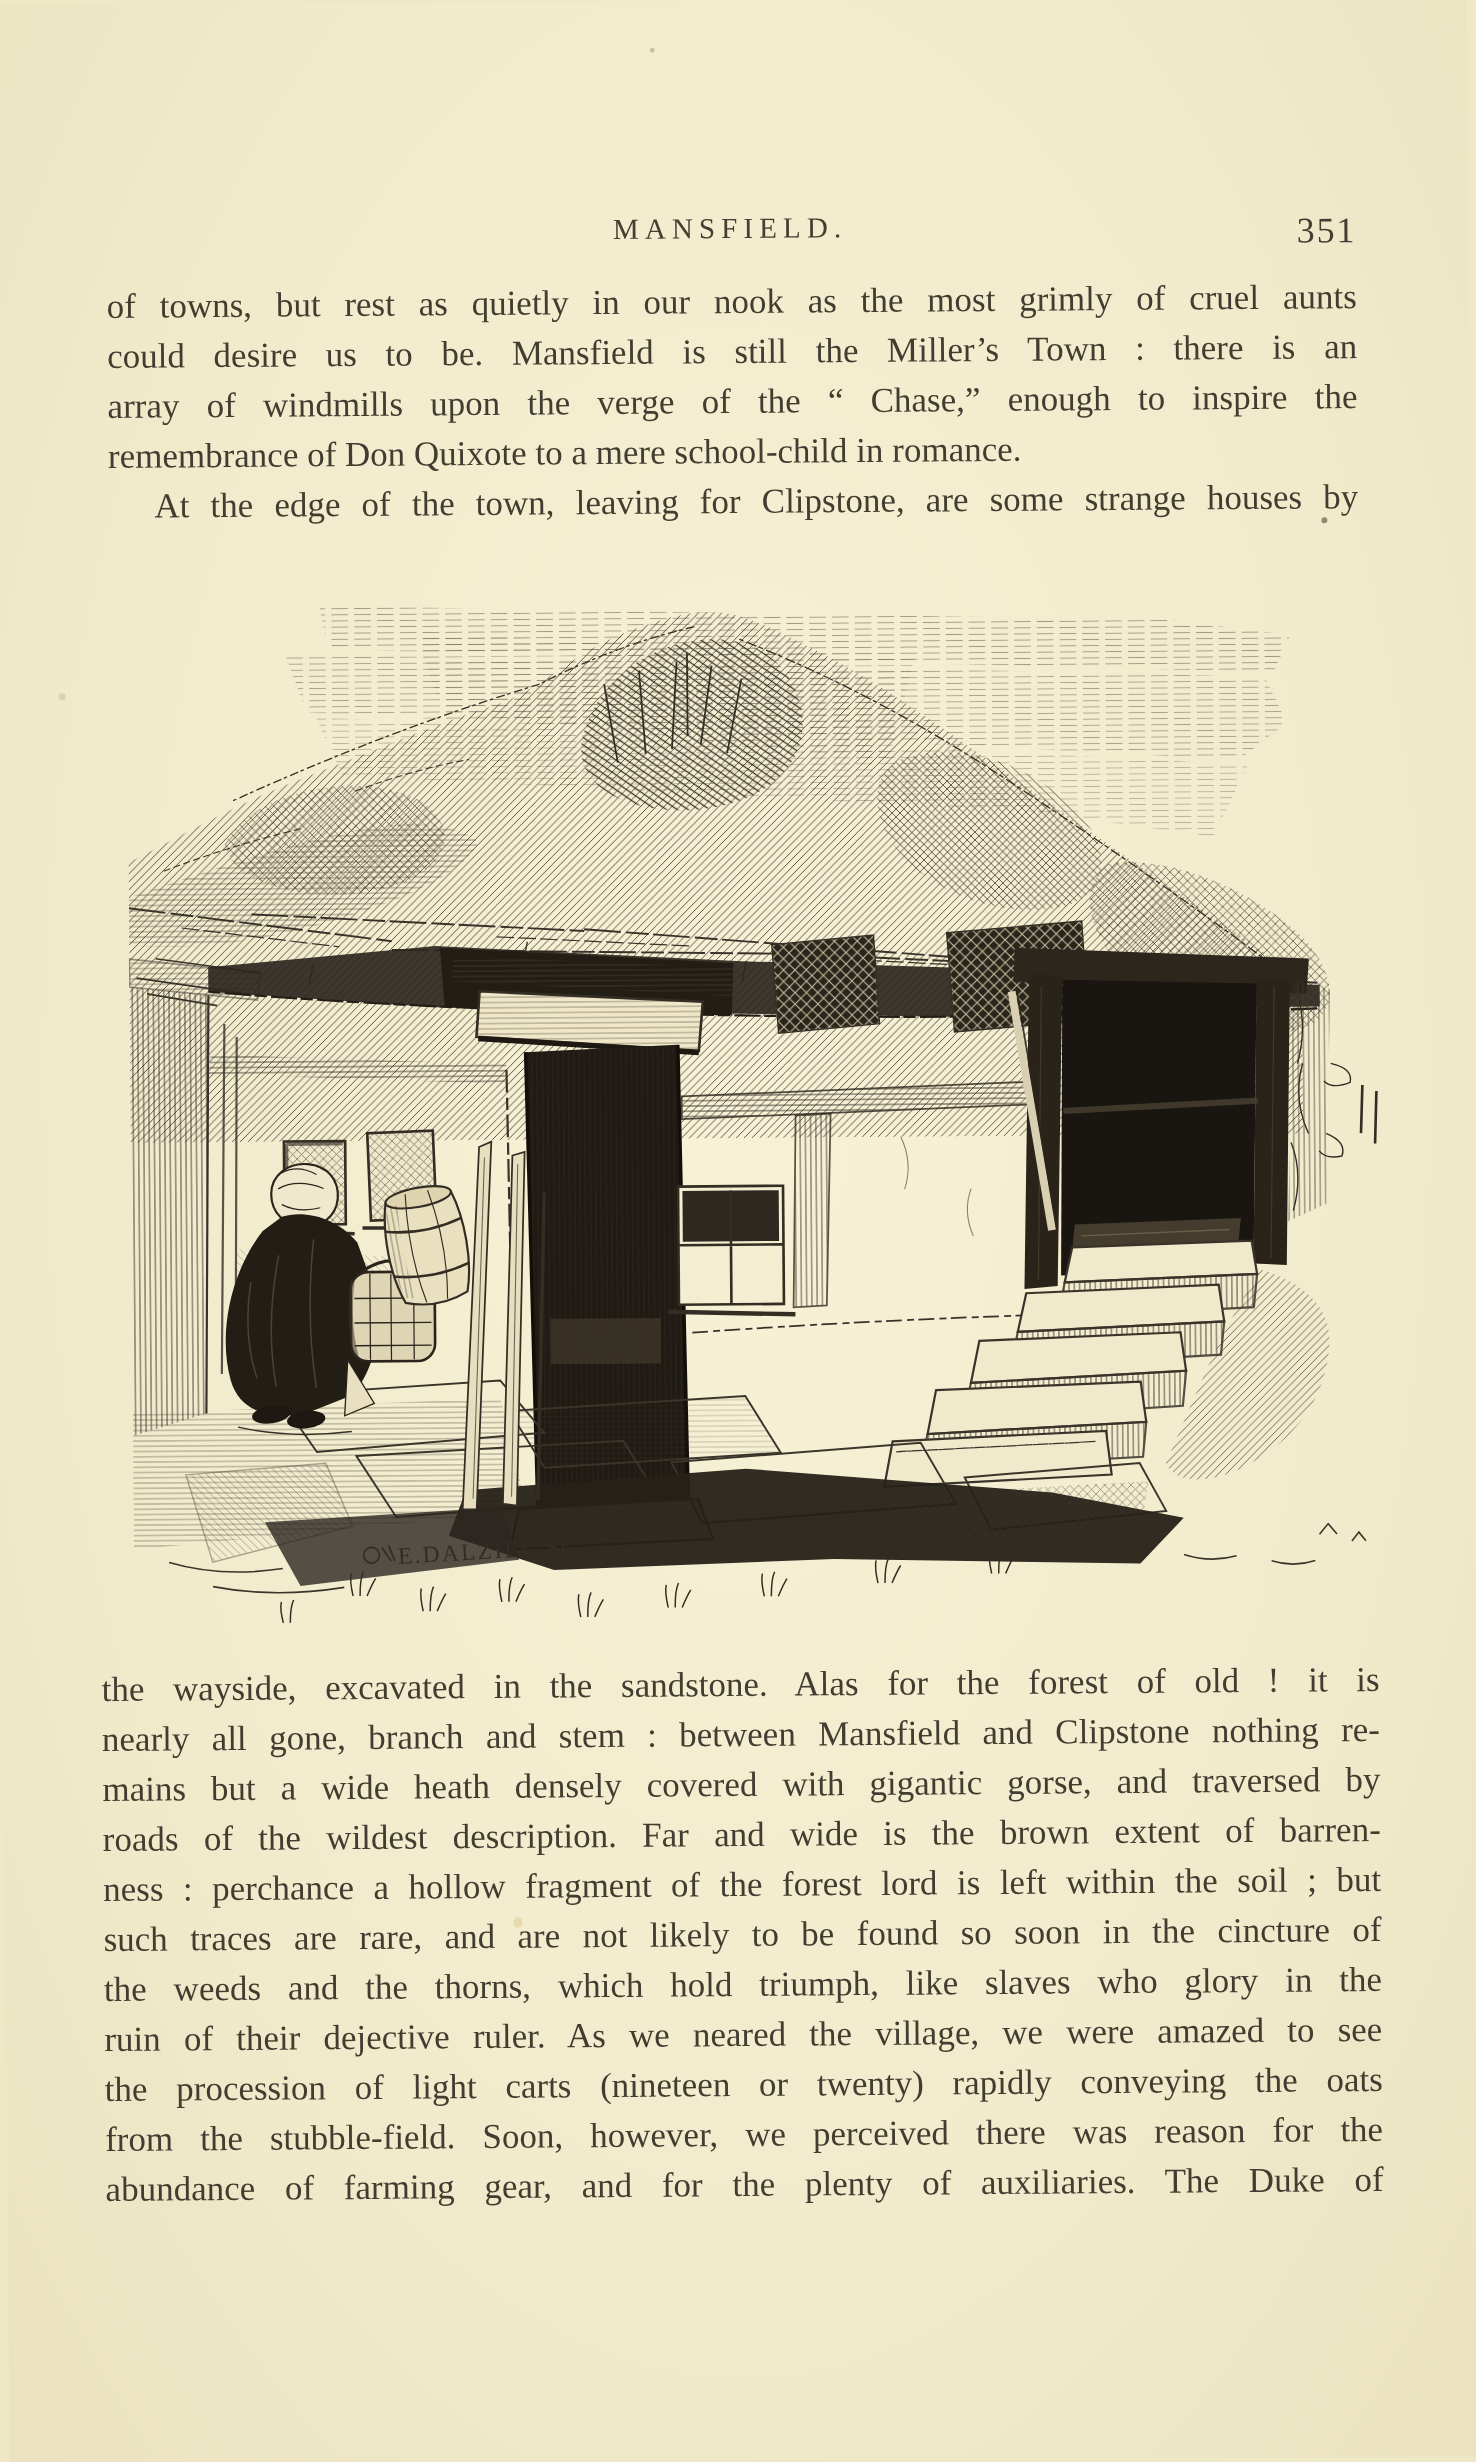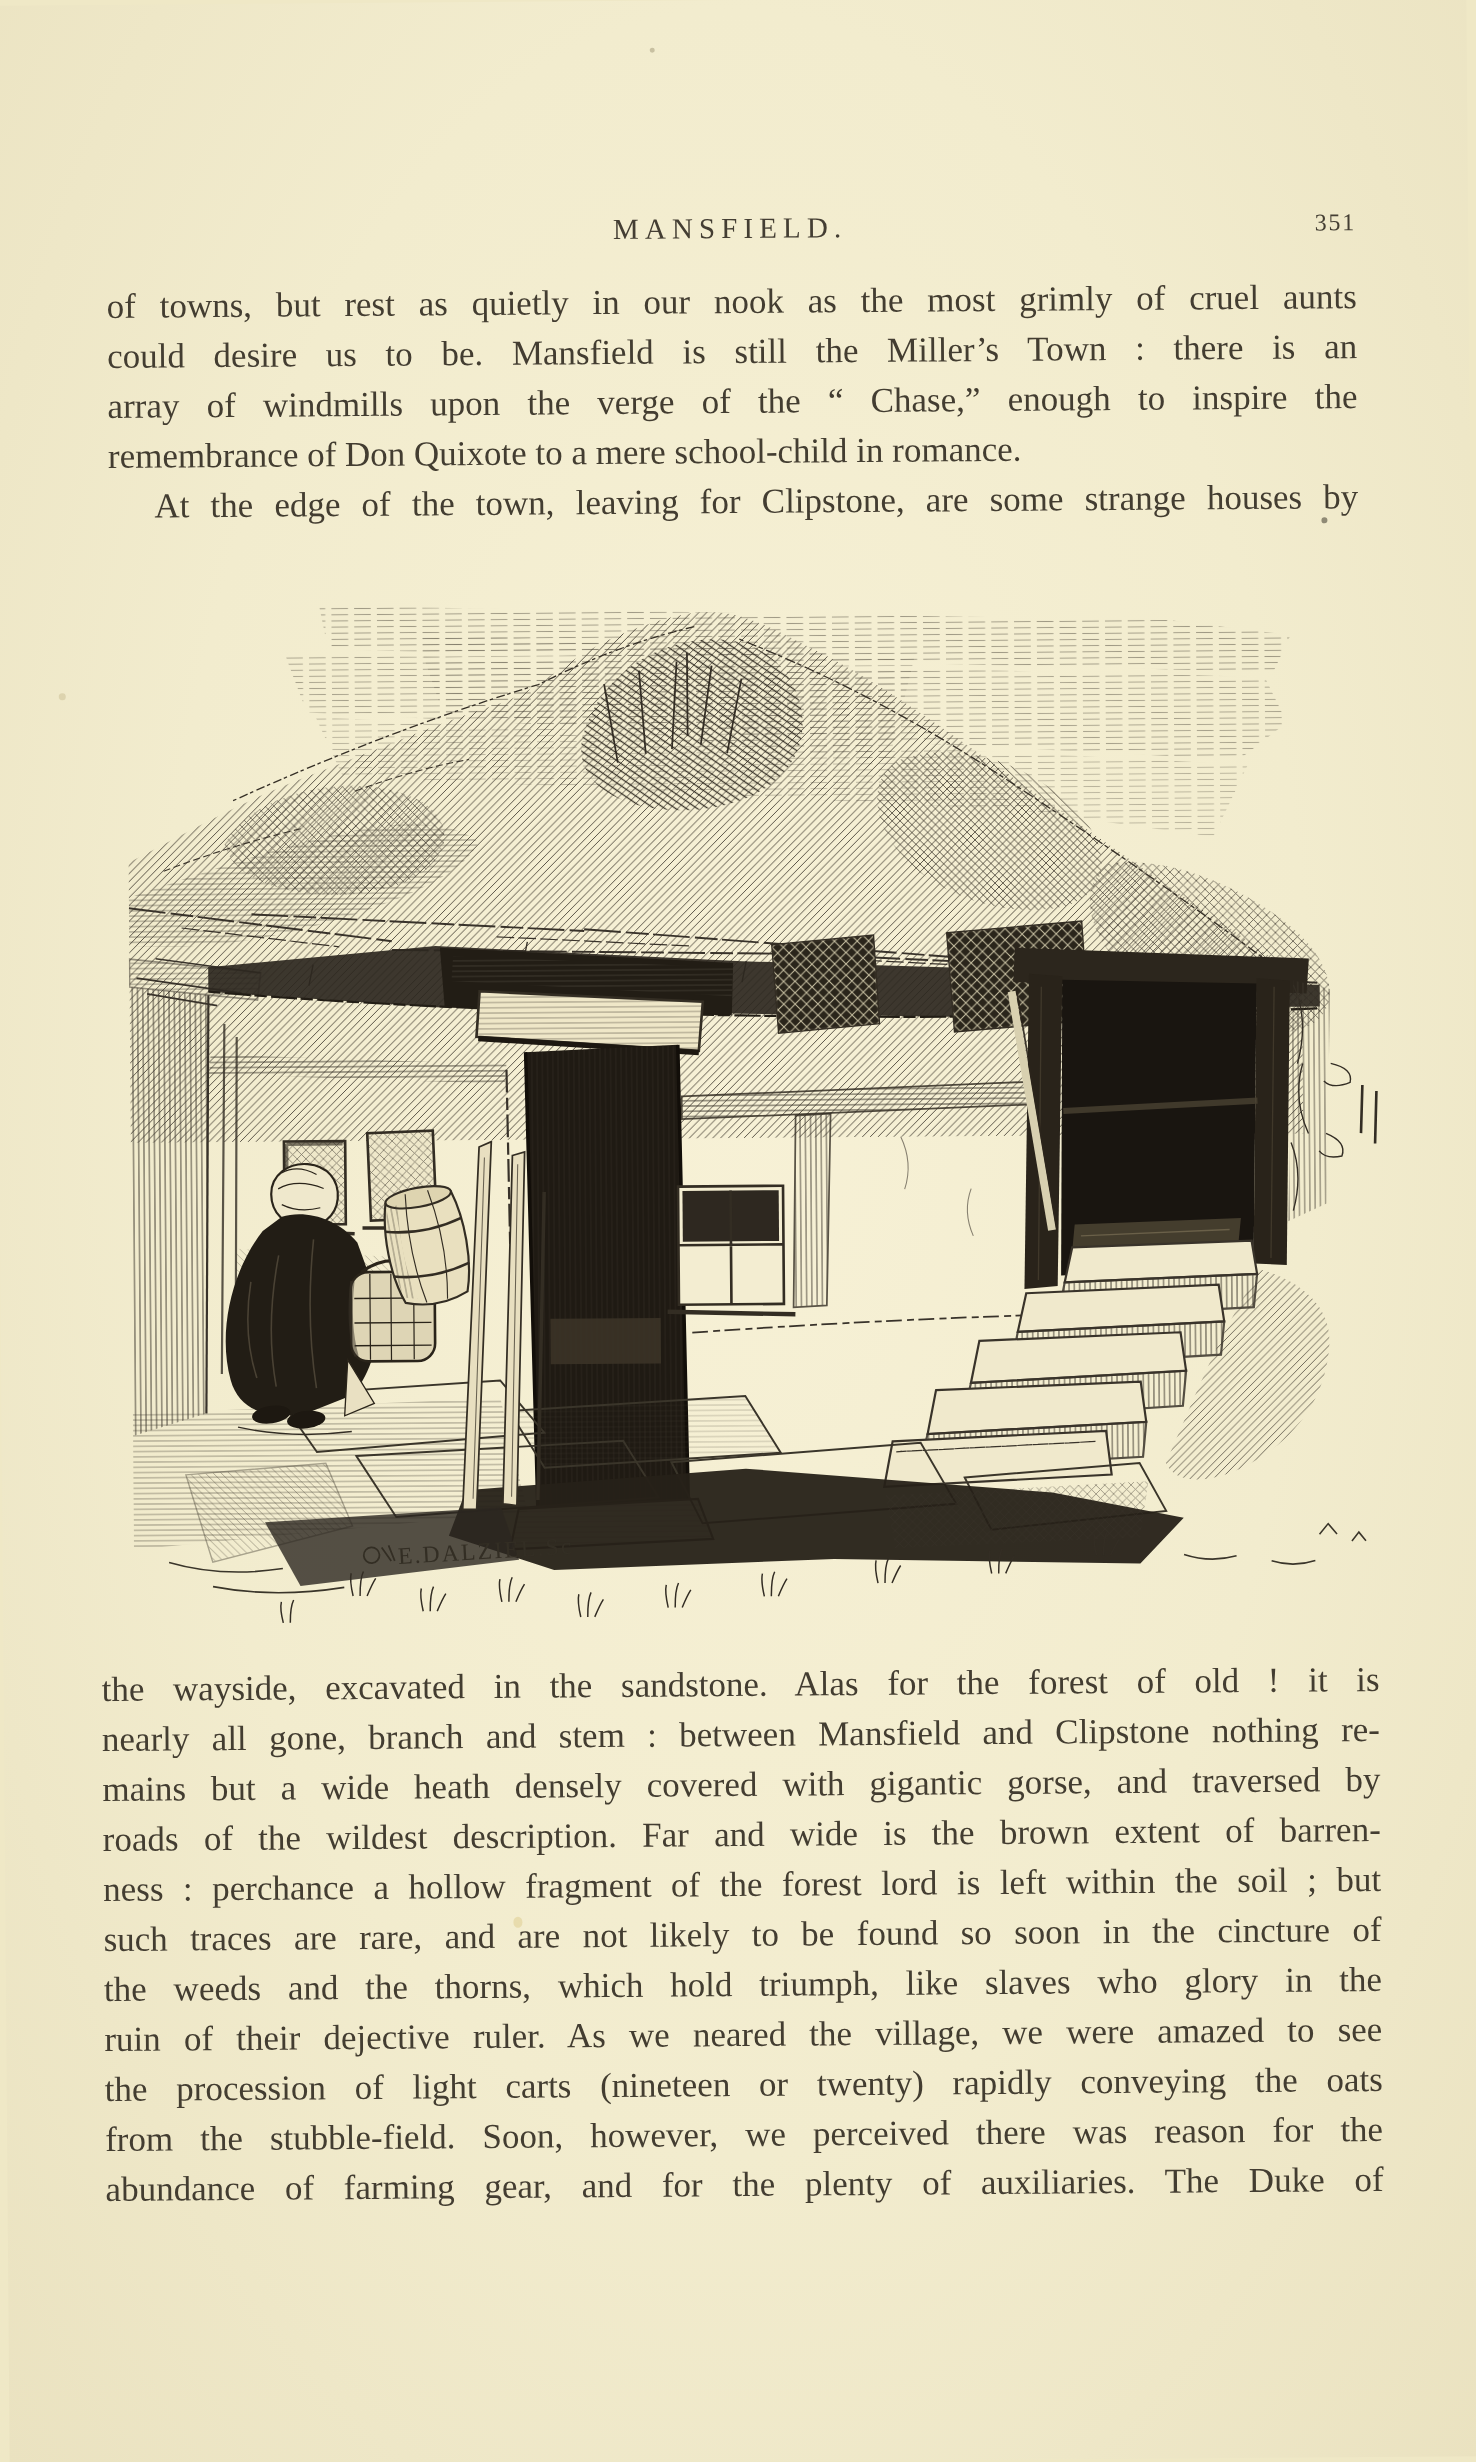--- a/index.html
+++ b/index.html
@@ -3,21 +3,21 @@
 <meta charset="utf-8">
 <style>
   html,body{margin:0;padding:0;width:1477px;height:2462px;overflow:hidden;
     background:#efe8c6;
     font-family:"Liberation Serif","DejaVu Serif",serif;}
   #sheet{position:absolute;inset:0;
     background:radial-gradient(ellipse at 50% 44%, #f7f1d6 0%, #f2ecce 55%, #eae2c0 100%);
     transform:rotate(-0.45deg);transform-origin:50% 50%;color:#403a2f;}
   .hdr{position:absolute;top:212px;left:0;width:100%;text-align:center;
     font-size:29px;letter-spacing:6.1px;color:#443e33;}
-  .pgnum{position:absolute;top:214px;right:112px;font-size:24px;letter-spacing:1.8px;color:#443e33;}
+  .pgnum{position:absolute;top:214px;right:112px;font-size:36px;letter-spacing:1.8px;color:#443e33;}
   .block{position:absolute;font-size:35px;line-height:50px;color:#433d31;}
   #txt-top{top:277px;left:114px;width:1250px;}
   #txt-bottom{top:1660px;left:98px;width:1278px;}
   .line{text-align:justify;text-align-last:justify;text-justify:inter-word;white-space:normal;}
   .line.last{text-align-last:left;}
   .line.indent{text-indent:46px;}
   #engraving{position:absolute;left:131px;top:578px;width:1261px;height:1050px;}
   .speck{position:absolute;border-radius:50%;}
 </style>
 </head>

